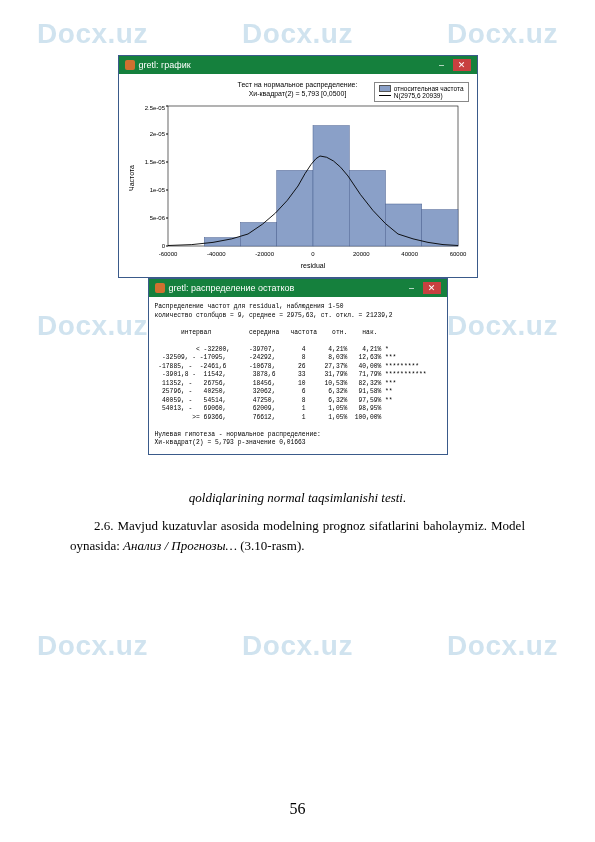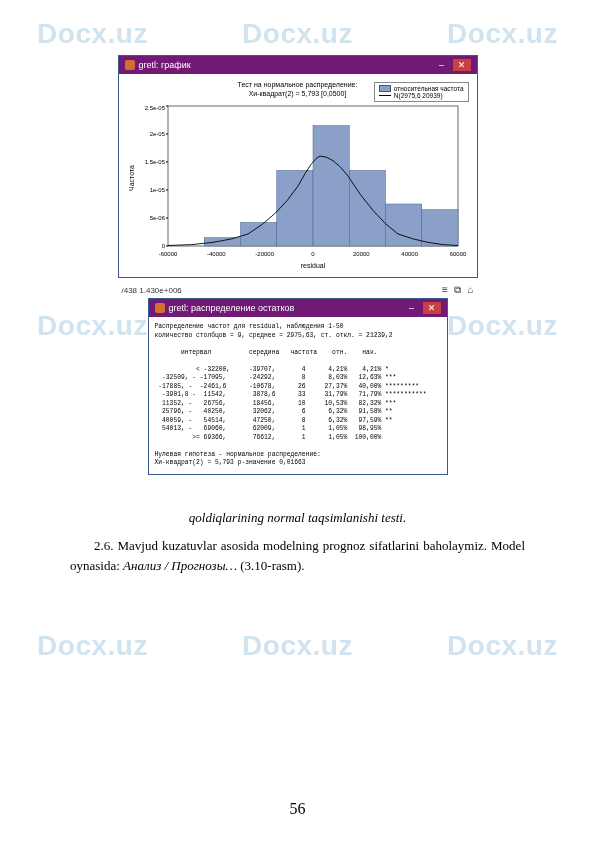--- a/index.html
+++ b/index.html
@@ -33,21 +33,21 @@
     left: 70px;
     width: 455px;
   }
   
   .chart-window {
     width: 360px;
     margin: 0 auto;
     border: 1px solid #3a5a8a;
   }
   .titlebar {
-    background: #701a75;
+    background: #15803d;
     color: #fff;
     font-family: Arial, sans-serif;
     font-size: 9px;
     padding: 3px 6px;
     display: flex;
     align-items: center;
   }
   .titlebar .icon {
     width: 10px; height: 10px;
     background: #d07030;
@@ -228,29 +228,20 @@
 
           <path d="M 0 139.5 Q 50 139 80 128 Q 110 110 130 80 Q 145 52 152 50 Q 165 50 180 70 Q 205 110 230 128 Q 260 139 290 139.5" fill="none" stroke="#000" stroke-width="0.9"></path>
 
           <text x="-34" y="72" font-family="Arial" font-size="7" transform="rotate(-90 -34 72)" text-anchor="middle">Частота</text>
           <text x="145" y="162" font-family="Arial" font-size="7" text-anchor="middle">residual</text>
         </g>
       </svg>
     </div>
   </div>
 
-  <div class="toolbar-strip">
-    <span>/438 1.430e+006</span>
-    <span class="spacer"></span>
-    <span class="toolbar-icons">
-      <span>≡</span>
-      <span>⧉</span>
-      <span>⌂</span>
-    </span>
-  </div>
 
   <div class="text-window">
     <div class="titlebar">
       <span class="icon"></span>
       <span>gretl: распределение остатков</span>
       <span class="spacer"></span>
       <span class="winbtn">–</span>
       <span class="winbtn close">✕</span>
     </div>
     <div class="text-body" id="text-output">Распределение частот для residual, наблюдения 1-50

